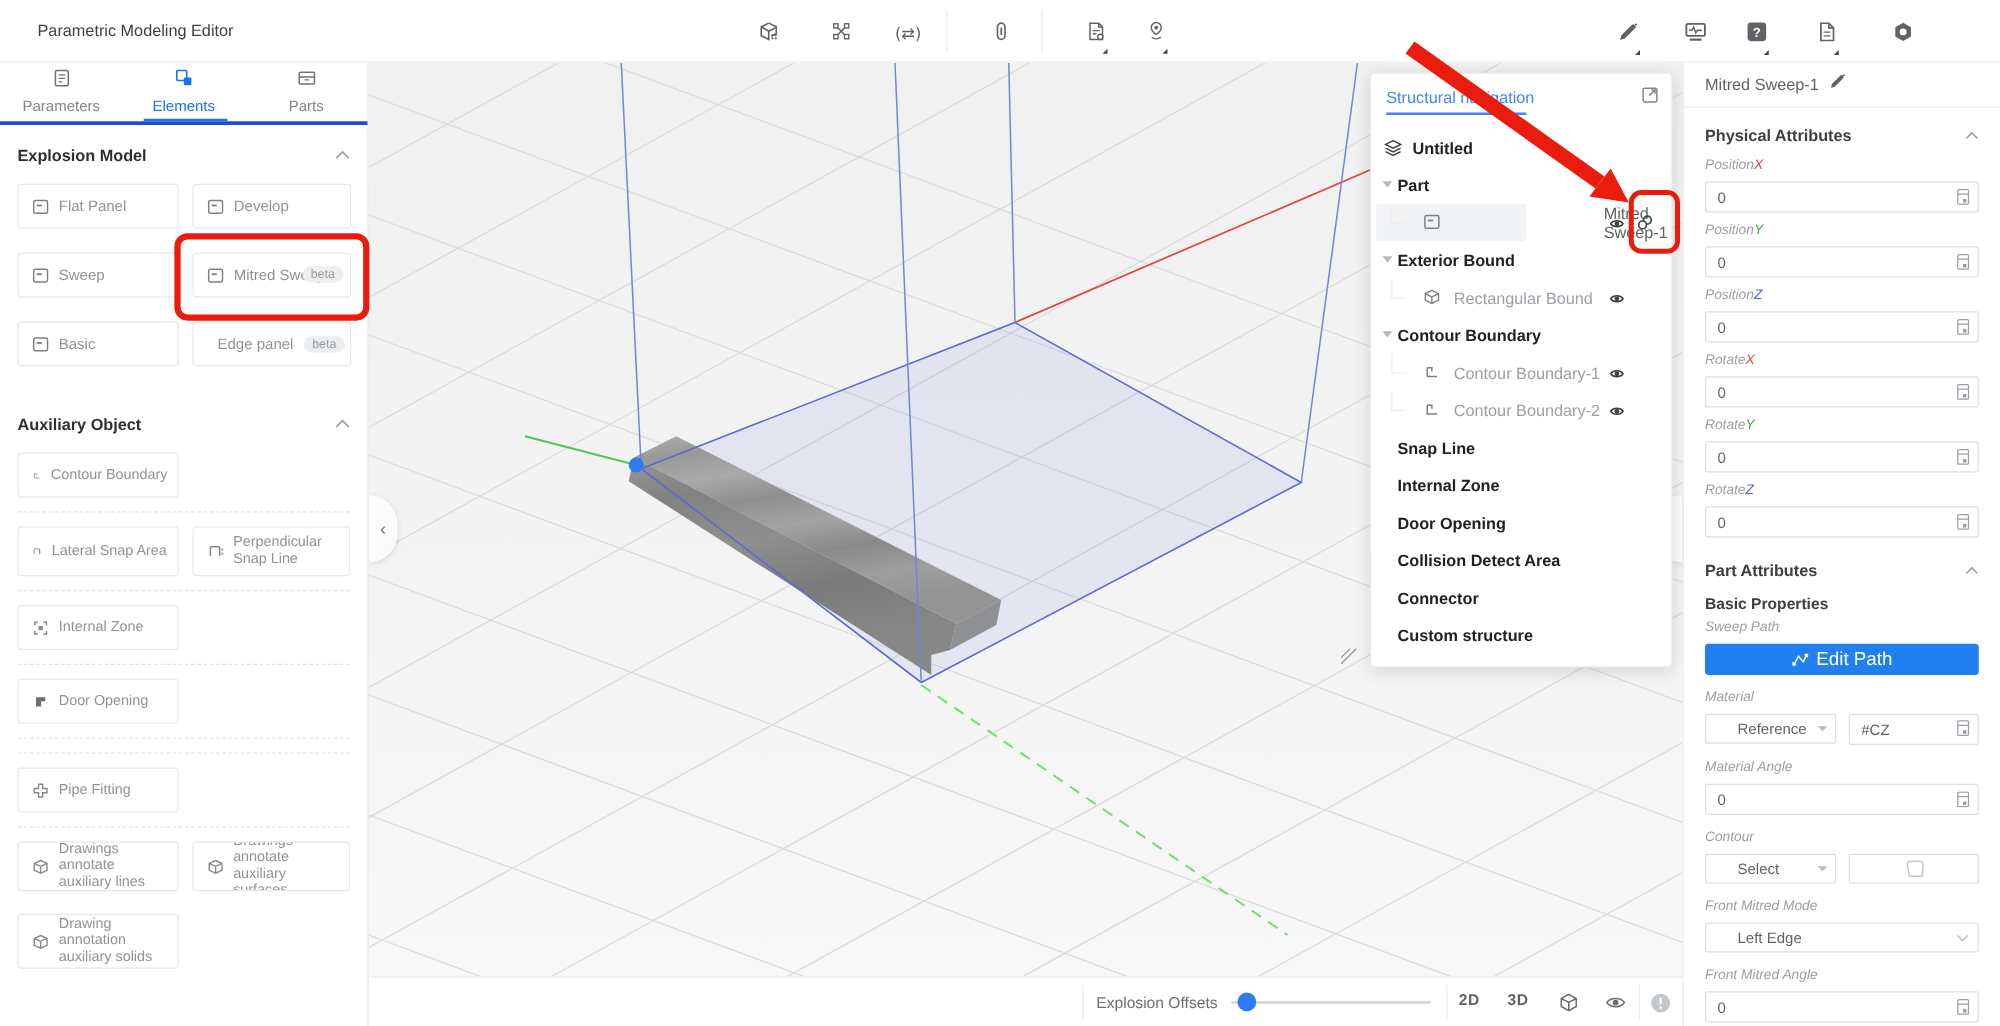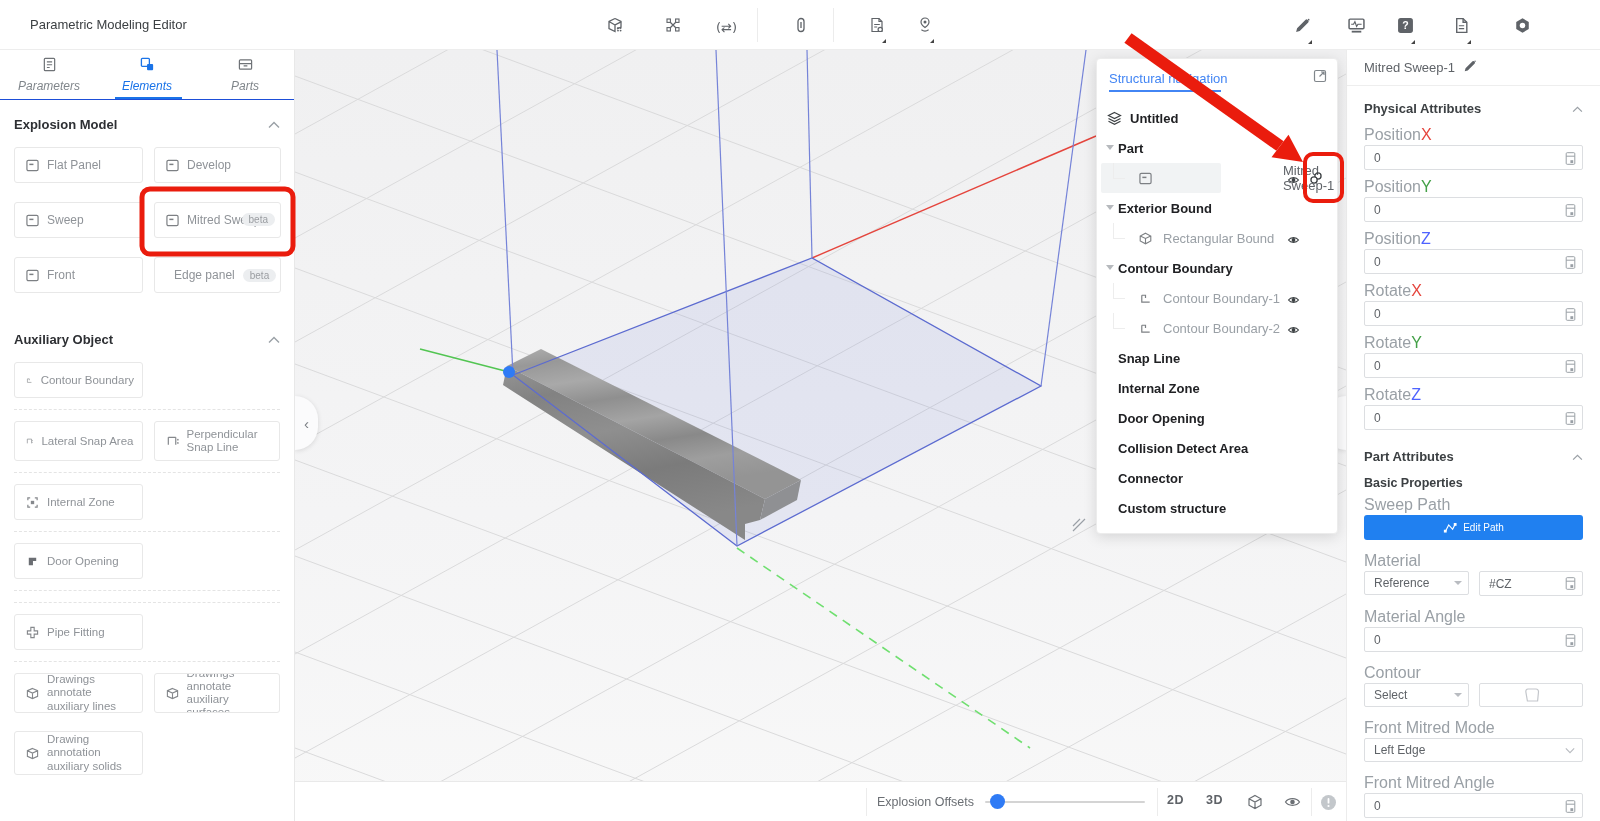--- a/index.html
+++ b/index.html
@@ -10,21 +10,21 @@
   
   .topbar { position: absolute; left:0; top:0; width:1600px; height:50px; background:#fff; border-bottom:1px solid #ededed; z-index: 30; }
   .topbar-title { position:absolute; left:30px; top:17px; font-size:13px; color:#3c4043; }
   .tb-ico { position:absolute; top:17px; width:16px; height:16px; cursor:pointer; }
   .tb-div { position:absolute; top:8px; width:1px; height:34px; background:#ececec; }
   .tb-caret { position:absolute; width:0; height:0; border-left:4px solid transparent; border-bottom:4px solid #444; }
   .swap-glyph { font-family:"DejaVu Sans", sans-serif; font-size:13px; color:#5f6368; }
 
   
   .left-panel { position:absolute; left:0; top:50px; width:295px; height:771px; background:#fff; border-right:1px solid #e8e8e8; z-index:10; }
-  .tabs { height:50px; border-bottom:1px solid #1d4ed8; display:flex; position:relative;font-style:italic; }
+  .tabs { height:50px; border-bottom:3px solid #1d4ed8; display:flex; position:relative; }
   .tab { flex:1; display:flex; flex-direction:column; align-items:center; justify-content:center; gap:3px; cursor:pointer; }
   .tab-label { font-size:12px; color:#80868b; }
   .tab.active .tab-label { color:#1a73e8; }
   .tab-underline { position:absolute; left:115px; bottom:0; width:67px; height:2px; background:#1a73e8; }
   .lp-body { padding: 0 14px; }
   .sec-head { display:flex; justify-content:space-between; align-items:center; margin-top:14px; height:20px; }
   .sec-title { font-size:13px; font-weight:bold; color:#2d2f33; }
   .pm-grid { display:grid; grid-template-columns:129px 127px; column-gap:11px; row-gap:19px; margin-top:13px; }
   .el-btn { position:relative; display:flex; align-items:center; gap:8px; height:36px; padding:0 8px 0 11px; background:#fff; border:1px solid #e8e8e8; border-radius:3px; cursor:pointer; overflow:hidden; }
   .el-btn .lbl { font-size:12px; color:#8f9398; white-space:nowrap; }
@@ -76,29 +76,29 @@
   .sel-bg { position:absolute; left:4px; top:0; width:202px; height:30px; background:#f1f3f4; border-radius:2px; }
   .trow > * { position:relative; }
 
   
   .right-panel { position:absolute; left:1346px; top:50px; width:254px; height:771px; background:#fff; border-left:1px solid #ececec; z-index:8; }
   .rp-head { height:36px; display:flex; align-items:center; gap:8px; padding:0 17px; border-bottom:1px solid #eeeeee; }
   .rp-title { font-size:13px; color:#5f6368; }
   .rp-body { padding:0 17px; }
   .rp-sec { display:flex; justify-content:space-between; align-items:center; margin-top:12px; height:20px; }
   .rp-sec-title { font-size:13px; font-weight:bold; color:#3c4043; }
-  .f-label { margin-top:8px; font-size:16px; color:#9aa0a6; height:14px; }
+  .f-label { margin-top:8px; font-size:11px; color:#9aa0a6; height:14px;font-style:italic; }
   .f-label .ax-X { color:#e5453d; } .f-label .ax-Y { color:#43a047; } .f-label .ax-Z { color:#4f63ff; }
   .f-input-wrap { position:relative; margin-top:5px; }
   .f-input { width:100%; height:25px; border:1px solid #dcdee1; border-radius:2px; font-size:12px; color:#5f6368; padding:0 26px 0 9px; font-family:"Liberation Sans",sans-serif; outline:none; background:#fff; }
   .calc-ico { position:absolute; right:7px; top:6px; }
   .bold-sub { margin-top:10px; font-size:12.5px; font-weight:bold; color:#3c4043; }
-  .btn-primary { margin-top:5px; width:100%; height:25px; background:#2080f0; border:none; border-radius:3px; color:#fff; font-size:10px; display:flex; align-items:center; justify-content:center; gap:6px; cursor:pointer; font-family:"Liberation Sans",sans-serif; }
+  .btn-primary { margin-top:5px; width:100%; height:25px; background:#2080f0; border:none; border-radius:3px; color:#fff; font-size:15px; display:flex; align-items:center; justify-content:center; gap:6px; cursor:pointer; font-family:"Liberation Sans",sans-serif; }
   .row2 { display:flex; gap:10px; margin-top:5px; }
-  .dd { position:relative; height:24px; border:1px solid #dcdee1; border-radius:2px; display:flex; align-items:center; padding:0 18px 0 9px; font-size:12px; color:#5f6368; cursor:pointer; background:#fff; }
+  .dd { position:relative; height:24px; border:1px solid #dcdee1; border-radius:2px; display:flex; align-items:center; padding:0 18px 0 25px; font-size:12px; color:#5f6368; cursor:pointer; background:#fff; }
   .dd .dd-caret { position:absolute; right:6px; top:9px; width:0; height:0; border-left:4px solid transparent; border-right:4px solid transparent; border-top:4px solid #b9bcc1; }
   .dd.w105 { width:105px; } .dd.full { width:100%; }
   .mini-input { position:relative; flex:1; }
   .contour-box { position:relative; flex:1; height:24px; border:1px solid #dcdee1; border-radius:2px; background:#fff; display:flex; align-items:center; justify-content:center; }
 
   
   .overlay { position:absolute; left:0; top:0; width:1600px; height:821px; z-index:50; pointer-events:none; }
 </style>
 </head>
 <body>
@@ -255,21 +255,21 @@
               <rect x="3.6" y="5" width="4.4" height="1.6" fill="#7d8084"></rect>
             </svg>
           <span class="lbl clip-lbl">Mitred Sweep</span>
           <span class="badge over">beta</span>
         </div>
         <div class="el-btn">
           <svg width="13" height="13" viewBox="0 0 14 14">
               <rect x="1" y="1.5" width="12" height="11" rx="1.5" fill="none" stroke="#7d8084" stroke-width="1.3"></rect>
               <rect x="3.6" y="5" width="4.4" height="1.6" fill="#7d8084"></rect>
             </svg>
-          <span class="lbl">Front</span>
+          <span class="lbl">Basic</span>
         </div>
         <div class="el-btn">
           <svg width="13" height="13" viewBox="0 0 14 14">
               <rect x="1" y="1.5" width="12" height="11" rx="1.5" fill="none" stroke="#7d8084" stroke-width="1.3"></rect>
               <rect x="3.6" y="5" width="4.4" height="1.6" fill="#7d8084"></rect>
             </svg>
           <span class="lbl">Edge panel</span>
           <span class="badge">beta</span>
         </div>
       </div>

